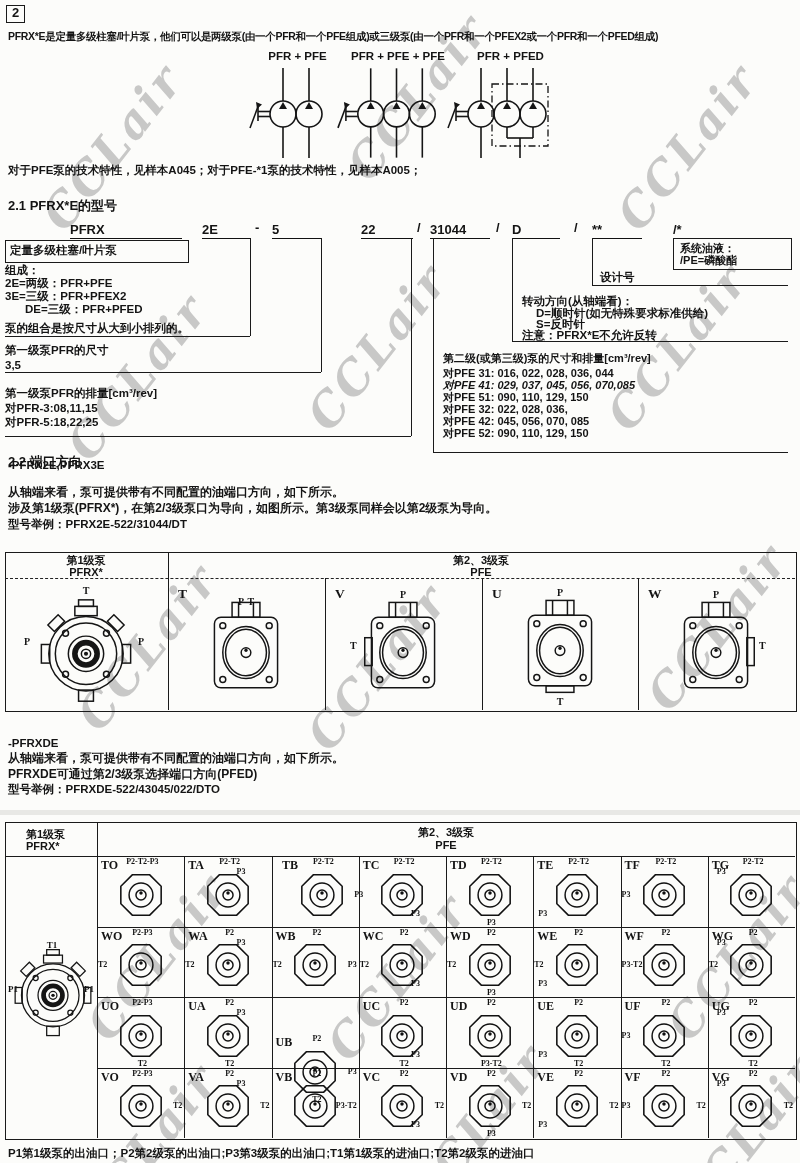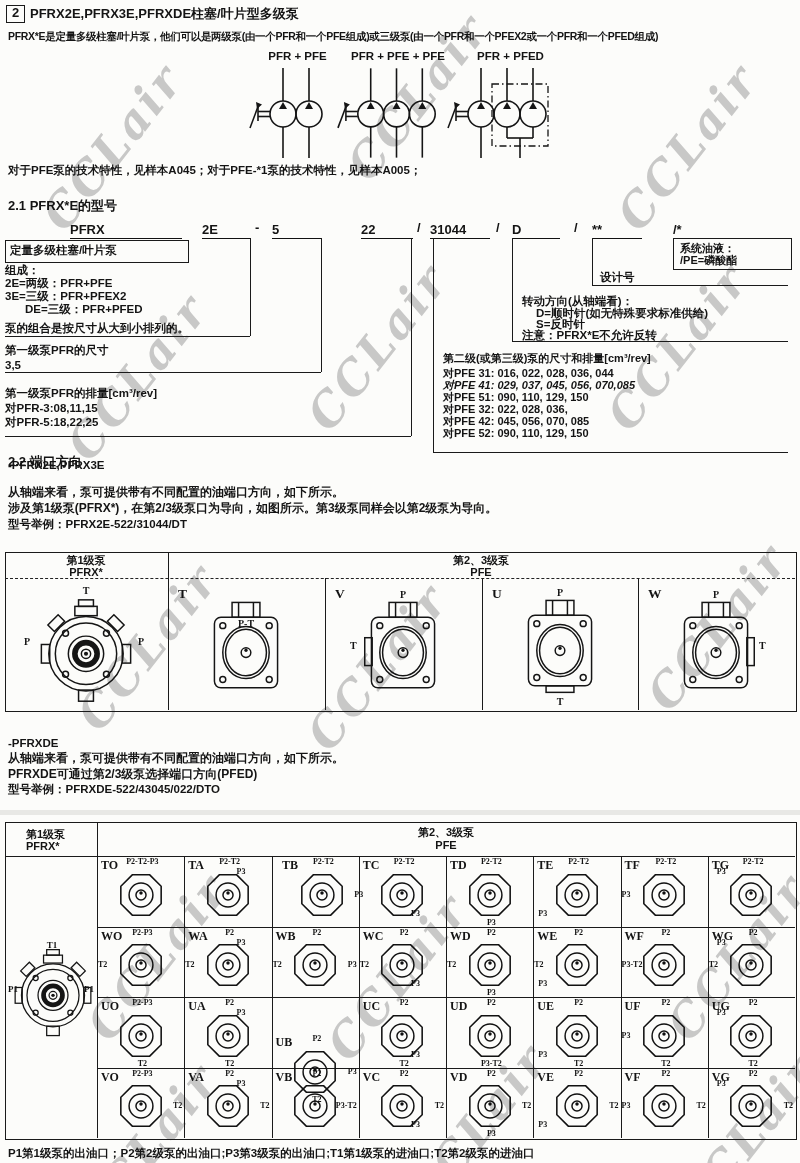--- a/index.html
+++ b/index.html
@@ -45,21 +45,20 @@
       <div class="wm" style="left: 620px; top: 600px;">CCLair</div>
       <div class="wm" style="left: 60px; top: 930px;">CCLair</div>
       <div class="wm" style="left: 300px; top: 950px;">CCLair</div>
       <div class="wm" style="left: 640px; top: 930px;">CCLair</div>
       <div class="wm" style="left: 50px; top: 1120px;">CCLair</div>
       <div class="wm" style="left: 380px; top: 1100px;">CCLair</div>
       <div class="wm" style="left: 650px; top: 1110px;">CCLair</div>
     </div>
 
   <div class="bx t s13 bb tc" style="left:6px;top:5px;width:17px;height:16px;border-width:1.6px;">2</div>
-  <div class="t s13 bb" style="left:30px;top:7px;">PFRX2E,PFRX3E,PFRXDE柱塞/叶片型多级泵</div>
   <div class="t s10" style="left:8px;top:31px;">PFRX*E是定量多级柱塞/叶片泵，他们可以是两级泵(由一个PFR和一个PFE组成)或三级泵(由一个PFR和一个PFEX2或一个PFR和一个PFED组成)</div>
 
   <div class="t s115 bb tc" style="left:245px;top:50px;width:105px;">PFR + PFE</div>
   <div class="t s115 bb tc" style="left:333px;top:50px;width:130px;">PFR + PFE + PFE</div>
   <div class="t s115 bb tc" style="left:443px;top:50px;width:135px;">PFR + PFED</div>
 
   <svg style="position:absolute;left:245px;top:62px;" width="105" height="96" viewBox="0 0 105 96">
     <line class="ln" x1="38" y1="6" x2="38" y2="39"></line>
       <line class="ln" x1="38" y1="65" x2="38" y2="96"></line>
     <line class="ln" x1="64" y1="6" x2="64" y2="39"></line>
@@ -232,21 +231,21 @@
     <rect class="ln" x="8" y="20" width="68" height="76" rx="7"></rect>
     <circle class="ln" cx="17" cy="29" r="3.2"></circle>
       <circle class="ln" cx="67" cy="29" r="3.2"></circle>
       <circle class="ln" cx="17" cy="87" r="3.2"></circle>
       <circle class="ln" cx="67" cy="87" r="3.2"></circle>
     <ellipse class="ln" cx="42" cy="58" rx="25" ry="28"></ellipse>
       <ellipse class="ln" cx="42" cy="58" rx="22" ry="25"></ellipse>
     <circle class="ln" cx="42" cy="58" r="5.2"></circle>
       <circle class="fl" cx="42" cy="55.5" r="1.8"></circle>
   </svg>
-  <div class="fpl tc" style="left:216px;top:618px;width:60px;">P-T</div>
+  <div class="fpl tc" style="left:216px;top:596px;width:60px;">P-T</div>
 
   <div class="flet" style="left:335px;top:586px;">V</div>
   <svg style="position:absolute;left:364px;top:598px;" width="78" height="98" viewBox="0 0 84 104">
     <rect class="ln" x="27" y="4" width="30" height="16"></rect>
       <line class="ln" x1="34" y1="4" x2="34" y2="20"></line>
       <line class="ln" x1="50" y1="4" x2="50" y2="20"></line>
     <rect class="ln" x="0.8" y="42" width="8" height="30"></rect>
     <rect class="ln" x="8" y="20" width="68" height="76" rx="7"></rect>
     <circle class="ln" cx="17" cy="29" r="3.2"></circle>
       <circle class="ln" cx="67" cy="29" r="3.2"></circle>

